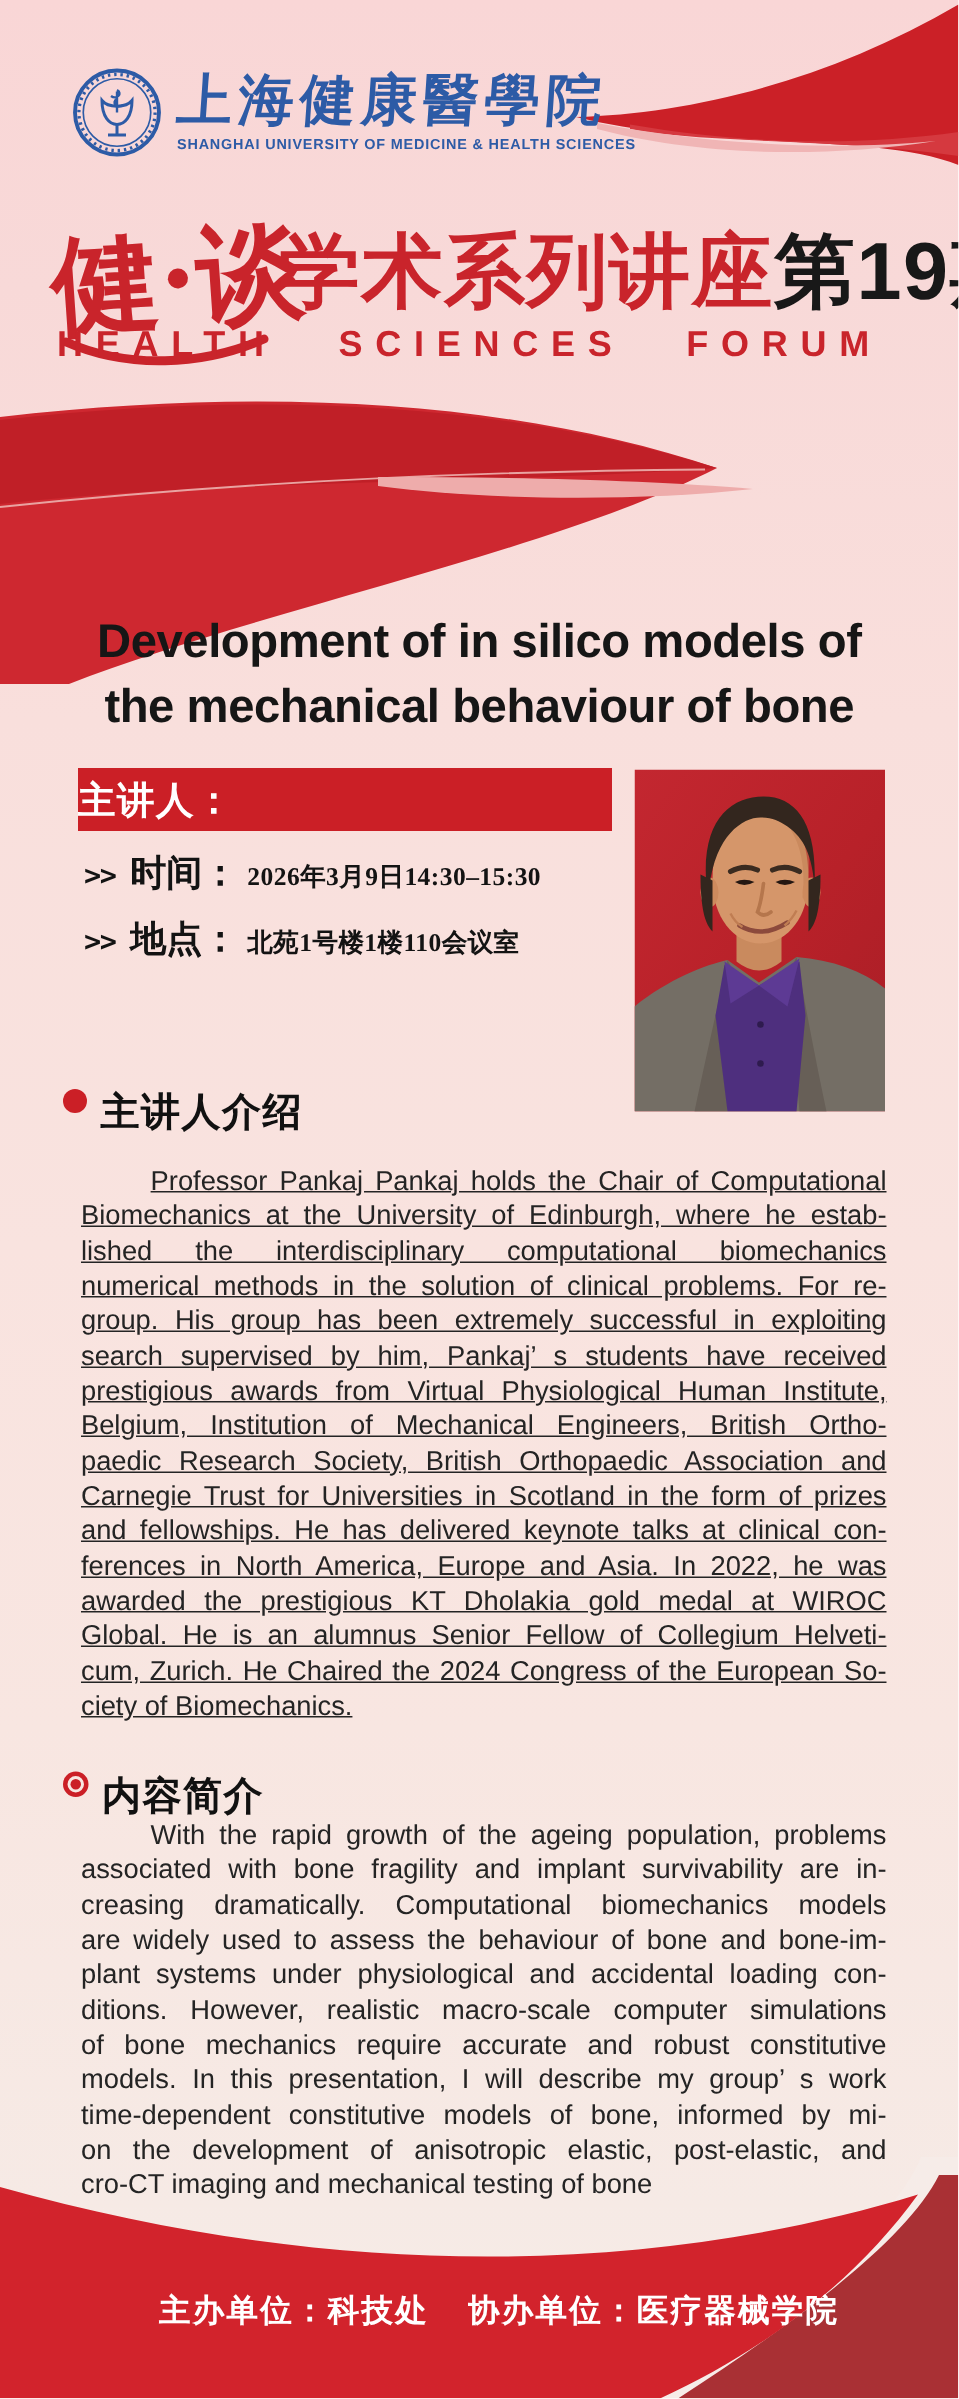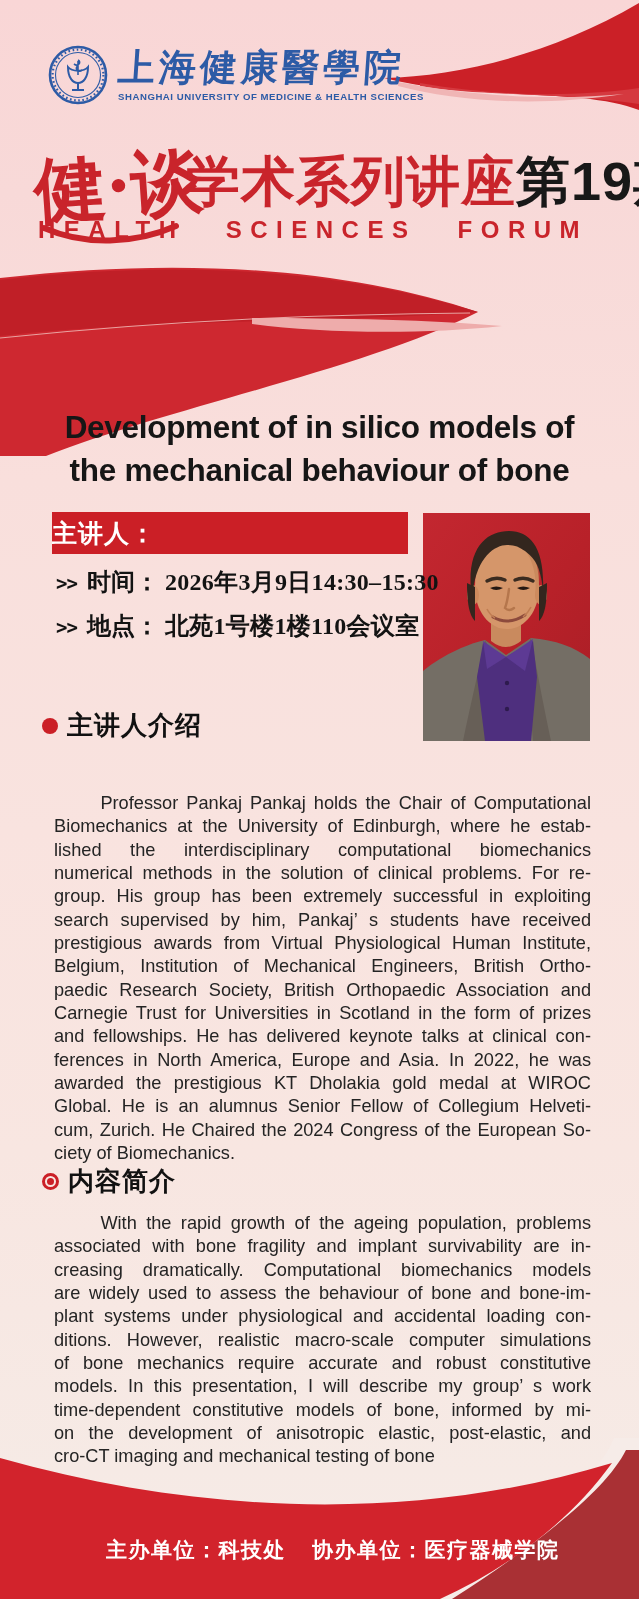--- a/index.html
+++ b/index.html
@@ -32,44 +32,44 @@
     font-weight:800;font-size:31.5px;line-height:42.5px;letter-spacing:-0.3px;}
   .speaker-bar{left:52px;top:512px;width:356px;height:42px;background:#cb1f26;
     display:flex;align-items:center;justify-content:space-between;color:#ffffff;}
   .speaker-label{font-size:25px;font-weight:700;letter-spacing:1px;}
   .speaker-name{font-size:26px;font-weight:700;letter-spacing:1px;margin-left:14px;}
   .info-row{left:56px;white-space:nowrap;color:#131313;display:flex;align-items:baseline;}
   .info-time{top:566px;}
   .info-loc{top:610px;}
   .chev{font-weight:700;font-size:19px;letter-spacing:-1px;margin-right:10px;font-family:"DejaVu Sans Mono",monospace;}
   .info-label{font-family:"Liberation Serif",serif;font-weight:700;font-size:24px;margin-right:6px;}
-  .info-value{font-family:"Liberation Serif",serif;font-weight:700;font-size:24px;letter-spacing:0.3px;}
+  .info-value{font-family:"Liberation Serif",serif;font-weight:700;font-size:17px;letter-spacing:0.3px;}
   .photo{left:423px;top:513px;width:167px;height:228px;}
 
   
   .sec-head{left:42px;display:flex;align-items:center;color:#111111;}
-  .sec-head .txt{font-size:26px;font-weight:900;margin-left:9px;letter-spacing:1px;}
+  .sec-head .txt{font-size:26px;font-weight:900;margin-left:9px;letter-spacing:1px;margin-top:16px;}
   .sec1{top:708px;}
   .sec2{top:1164px;}
   .dot-bullet{width:16px;height:16px;border-radius:50%;background:#cb1f26;}
   .ring-bullet{width:11px;height:11px;border:3px solid #cb1f26;border-radius:50%;
     display:flex;align-items:center;justify-content:center;}
   .ring-bullet .core{width:7px;height:7px;border-radius:50%;background:#cb1f26;}
 
   .para{left:54px;width:537px;color:#242424;font-size:18.2px;line-height:23.35px;font-weight:500;}
-  .bio-para{top:792px;}
+  .bio-para{top:776px;text-decoration:underline;}
   .abs-para{top:1212px;}
   .pline{text-align:justify;text-align-last:justify;white-space:normal;}
   .pline.first{text-indent:2.55em;}
   .pline.last{text-align-last:left;}
 
   
   .footer-svg{left:0;top:1438px;}
   .footer-text{left:106px;top:1526px;color:#ffffff;font-weight:700;font-size:21px;
-    letter-spacing:1.5px;white-space:nowrap;display:flex;margin-top:10px;}
+    letter-spacing:1.5px;white-space:nowrap;display:flex;}
   .footer-gap{display:inline-block;width:26px;}
 </style>
 </head>
 <body>
 
 <div class="poster">
 
   <svg class="abs" style="left:0;top:0;" width="639" height="140" viewBox="0 0 639 140">
     <path d="M 639,3 C 552,54 460,76 384,78 C 476,101 586,88 639,110 Z" fill="#cb2027"></path>
     <path d="M 420,83 C 500,97 575,97 639,88 L 639,104 C 560,92 470,96 420,86 Z" fill="#d5393f"></path>

